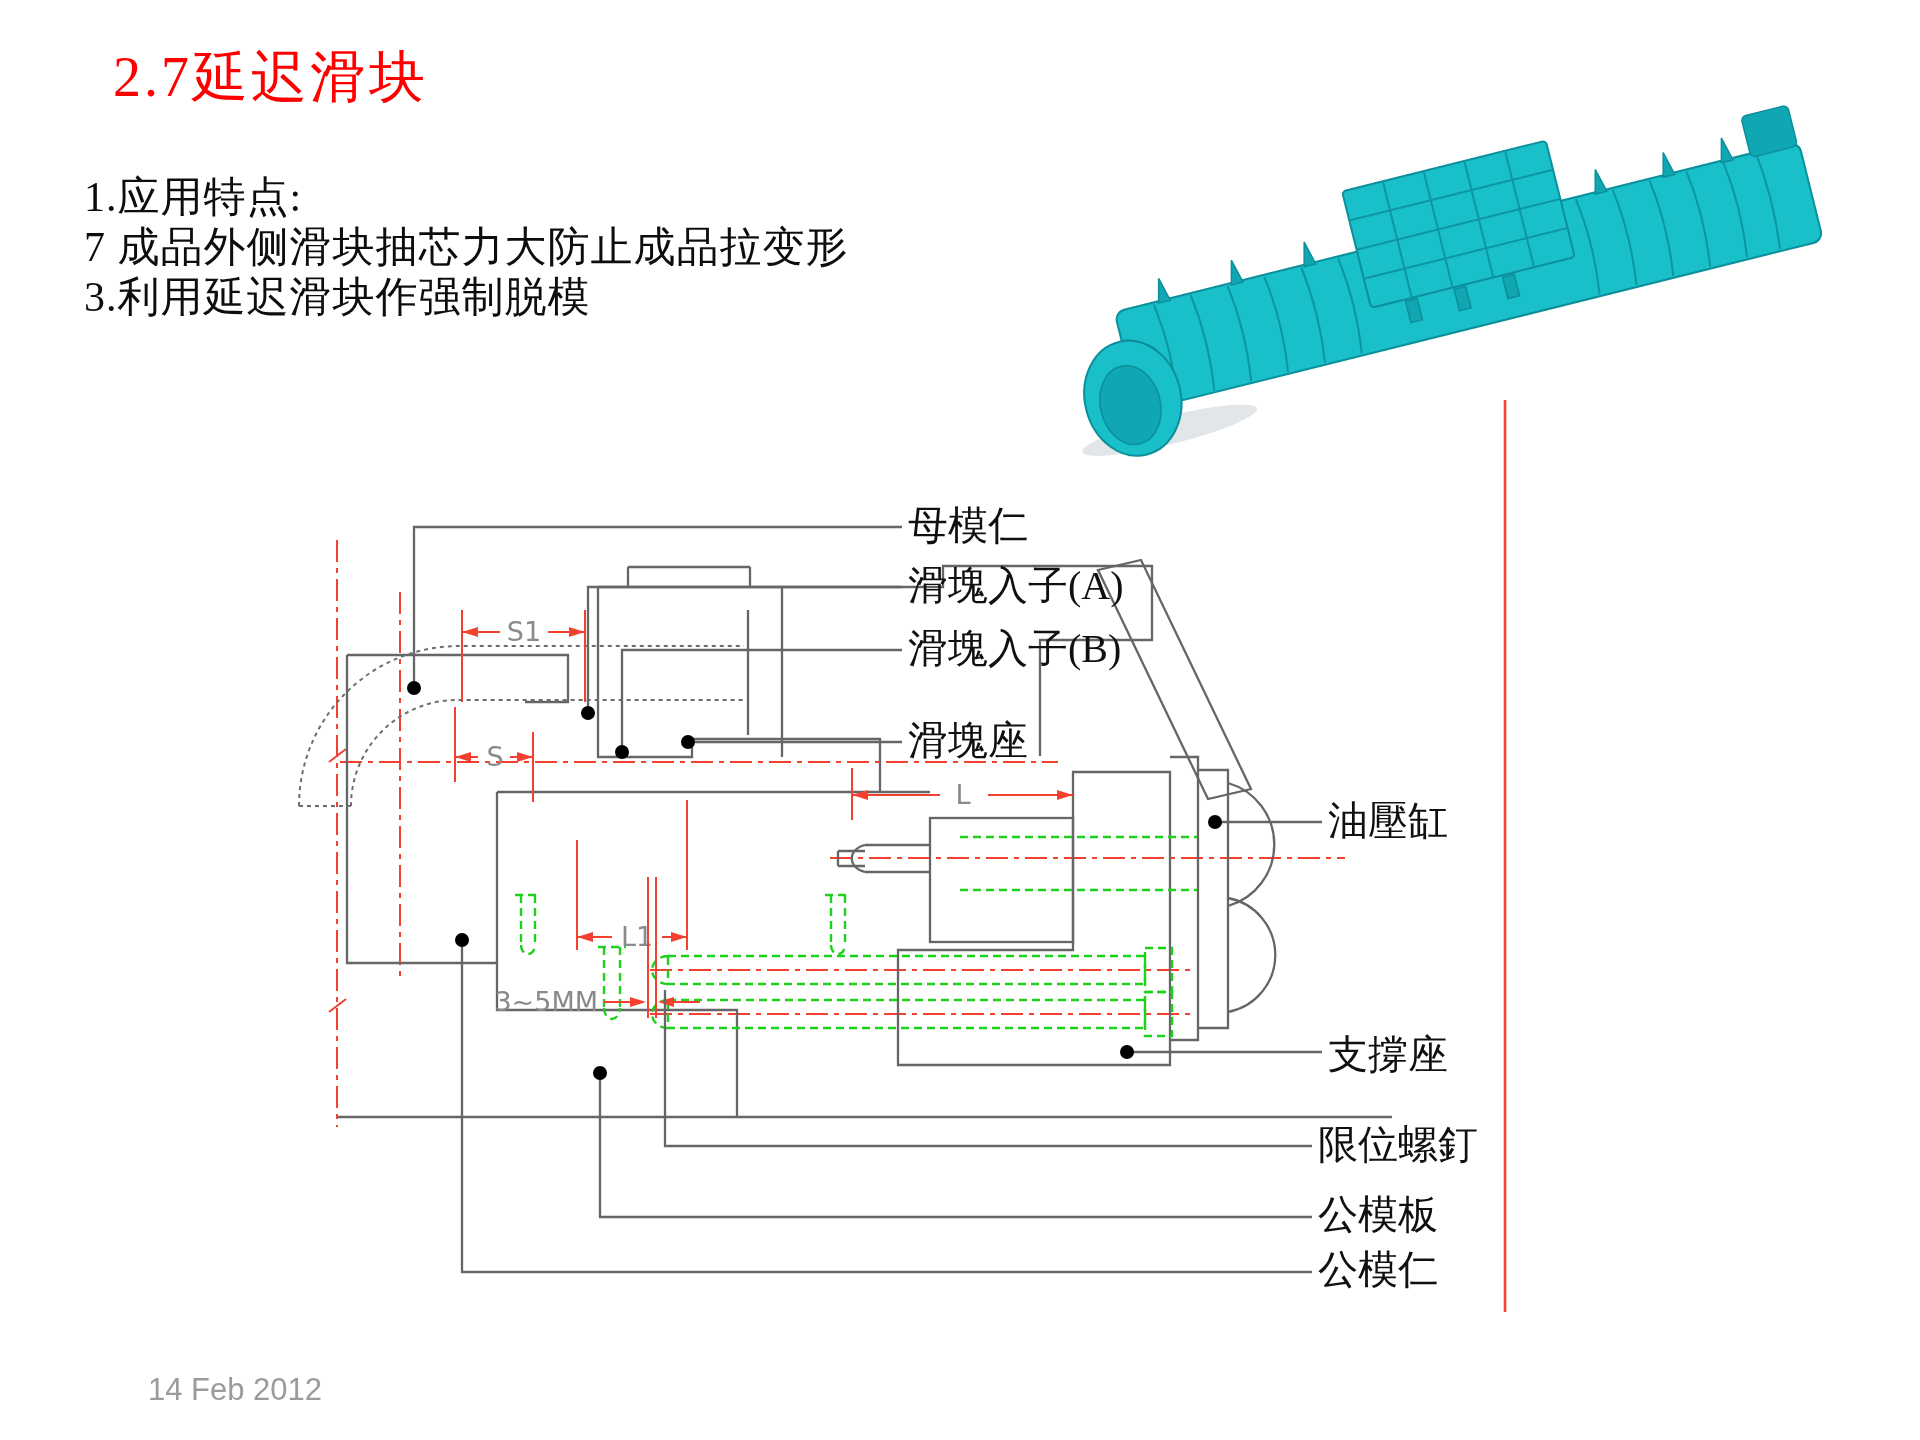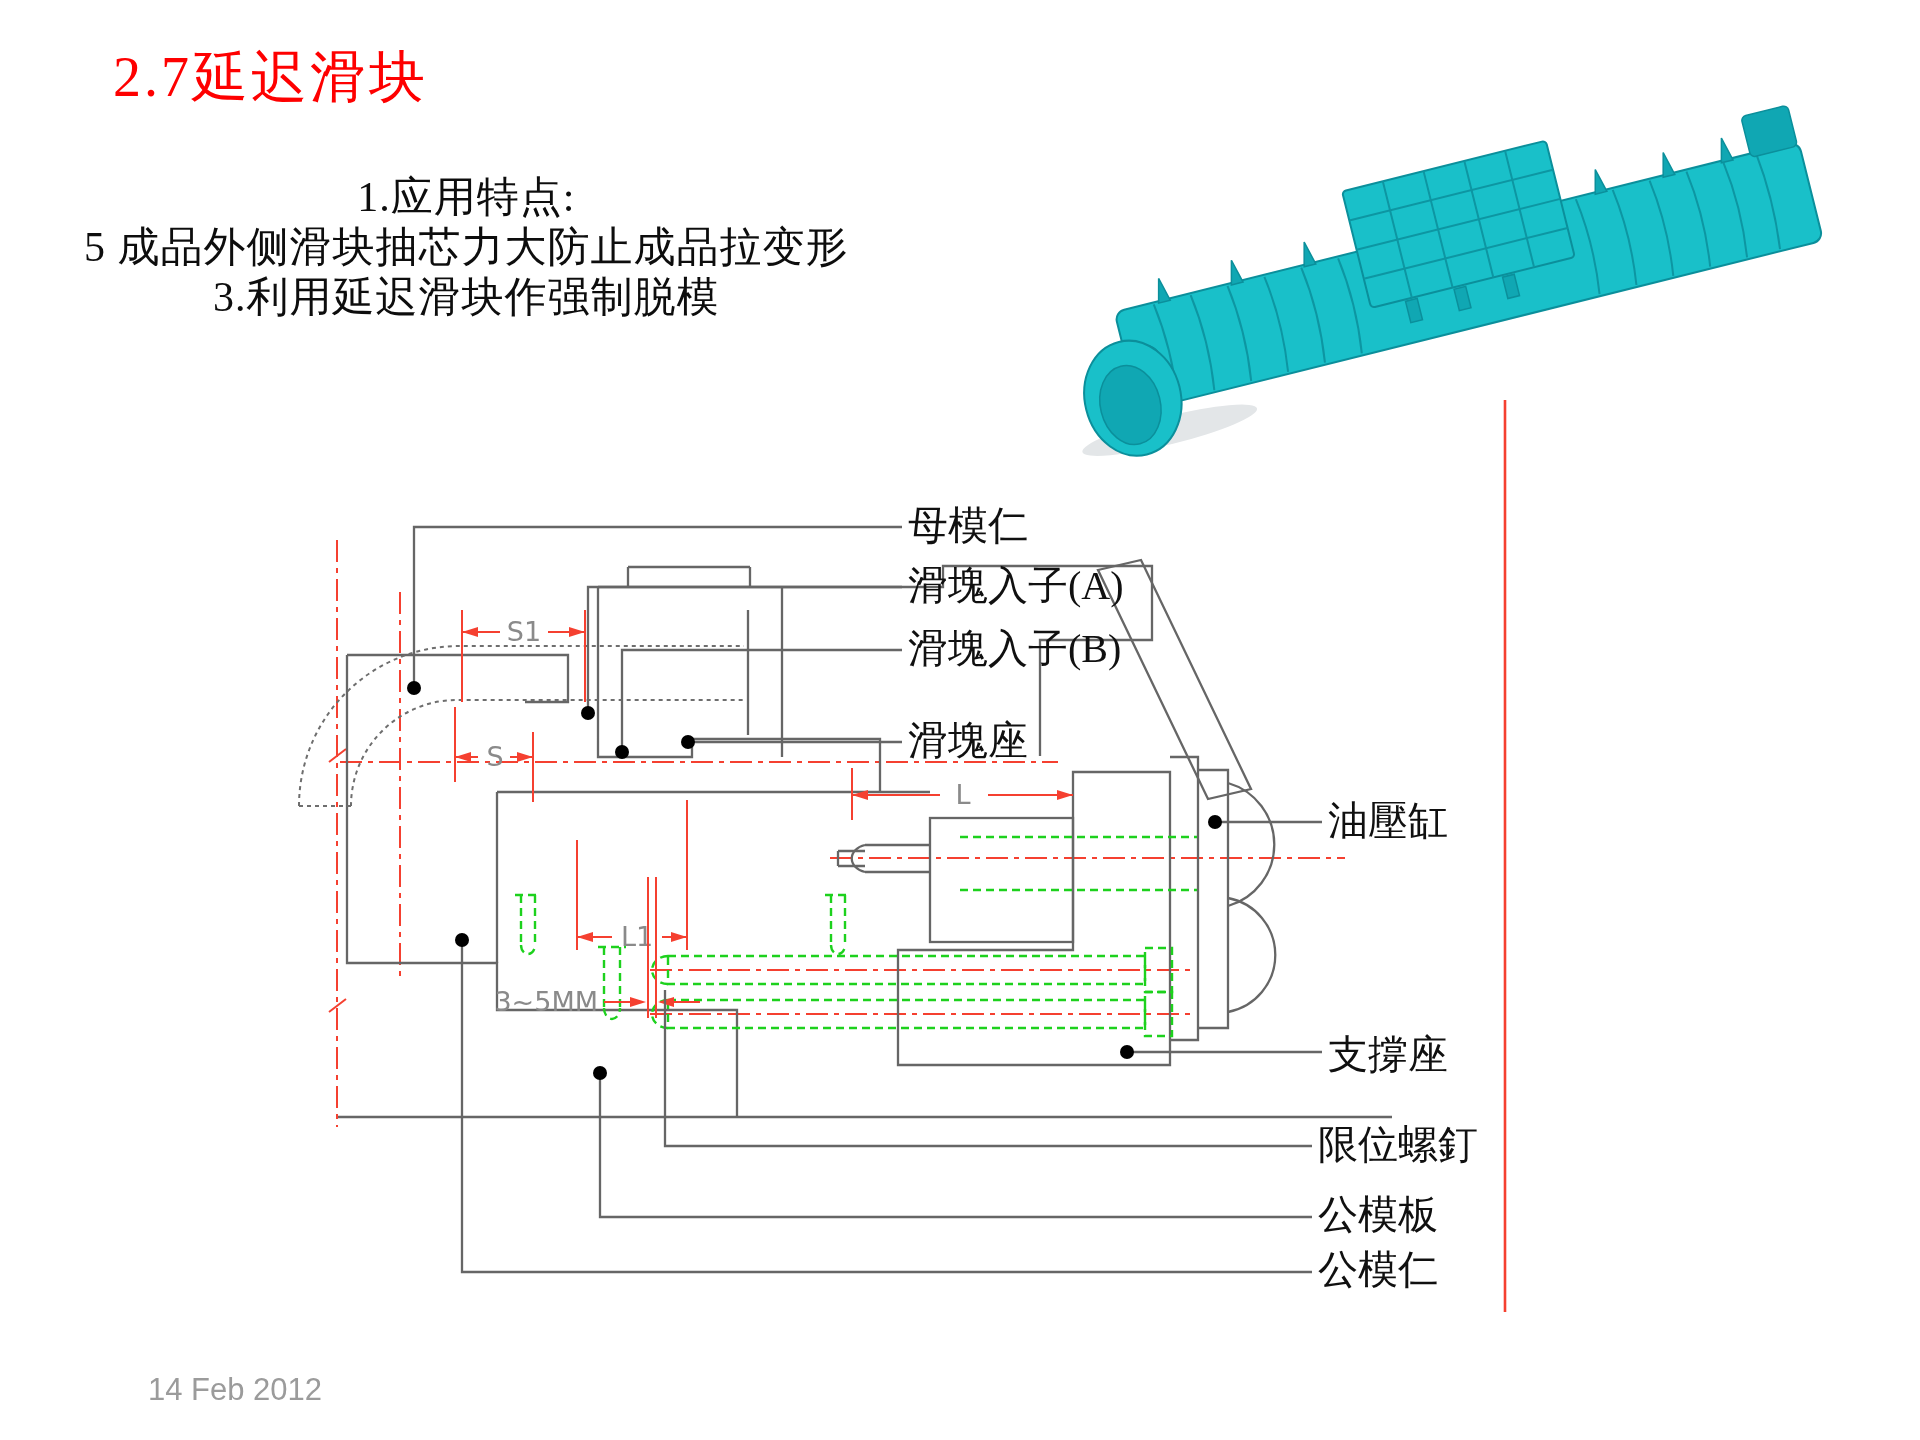--- a/index.html
+++ b/index.html
@@ -8,21 +8,21 @@
     overflow:hidden;font-family:"Liberation Serif","DejaVu Serif",serif;
   }
   .title{
     position:absolute;left:113px;top:40px;
     font-size:56px;font-weight:normal;color:#fe0000;letter-spacing:3px;
   }
   .bodytext{
     position:absolute;left:84px;top:172px;
     font-size:42px;line-height:50px;color:#0d0d0d;letter-spacing:1px;
   }
-  .bodytext div{white-space:nowrap;text-align:center;}
+  .bodytext div{white-space:nowrap;}
   .footer{
     position:absolute;left:148px;top:1372px;display:flex;align-items:flex-start;gap:33px;
     font-family:"Liberation Sans","DejaVu Sans",sans-serif;
     flex-direction:column;
   }
   .footer .date{font-size:31px;color:#9b9b9b;}
   .footer .page{font-size:37px;color:#58b000;margin-left:20px;}
   svg text.cjk{
     font-family:"Liberation Serif","DejaVu Serif",serif;
     font-size:40px;fill:#101010;
@@ -45,21 +45,21 @@
 </style>
 </head>
 <body>
 
 <div class="slide">
 
   <div class="title">2.7延迟滑块</div>
 
   <div class="bodytext">
     <div>1.应用特点:</div>
-    <div>5 成品外侧滑块抽芯力大防止成品拉变形</div>
+    <div>7 成品外侧滑块抽芯力大防止成品拉变形</div>
     <div>3.利用延迟滑块作强制脱模</div>
   </div>
 
   <svg style="position:absolute;left:0;top:0;" width="1920" height="1440" viewBox="0 0 1920 1440">
     <g transform="translate(1095,420) rotate(-14)">
 
       <ellipse cx="70" cy="28" rx="90" ry="14" fill="#e3e6e8" stroke="none"></ellipse>
 
       <rect class="teal1" x="45" y="-100" width="705" height="102" rx="10"></rect>
 

